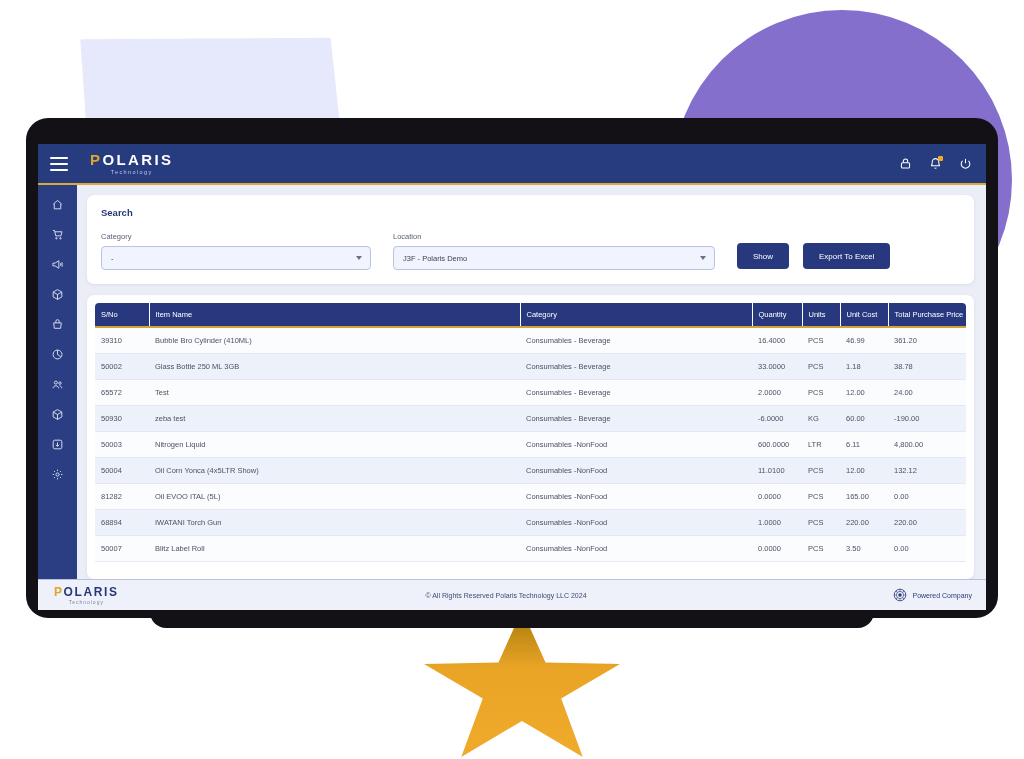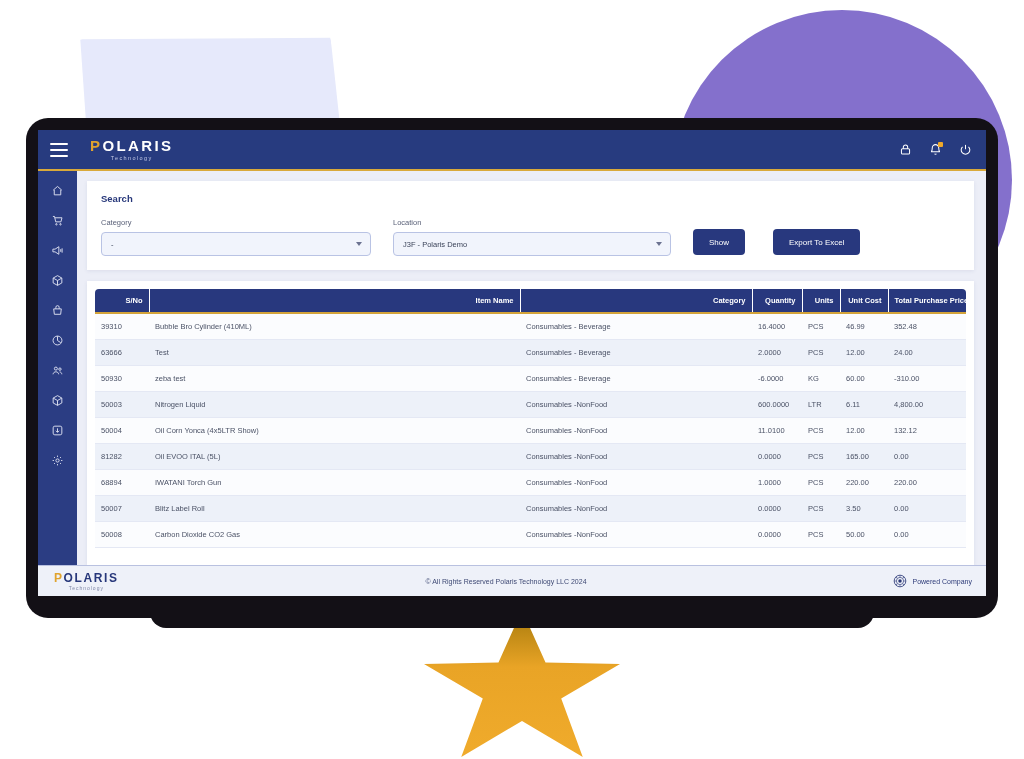--- a/index.html
+++ b/index.html
@@ -51,21 +51,21 @@
     position: absolute;
     left: 150px; top: 612px;
     width: 724px; height: 16px;
     background: #131016;
     border-radius: 0 0 16px 16px;
   }
 
   
   .screen {
     position: absolute;
-    left: 38px; top: 130px;
+    left: 38px; top: 144px;
     width: 948px; height: 466px;
     background: #bef264;
     overflow: hidden;
     display: flex;
     flex-direction: column;
   }
 
   
   .topbar {
     height: 41px;
@@ -125,21 +125,21 @@
     background: #eceef7;
     padding: 10px 12px 0 10px;
     min-width: 0;
     display: flex; flex-direction: column;
     overflow: hidden;
   }
 
   
   .card {
     background: #ffffff;
-    border-radius: 0;
+    border-radius: 7px;
     box-shadow: 0 1px 4px rgba(40,50,110,.09);
   }
   .search-card { padding: 12px 14px 14px 14px; flex: 0 0 auto; }
   .search-title {
     color: #27377a; font-size: 9.5px; font-weight: 700;
     margin-bottom: 14px;
   }
   .fields-row { display: flex; align-items: flex-end; gap: 22px; }
   .field { display: flex; flex-direction: column; }
   .field-label {
@@ -157,44 +157,44 @@
   }
   .select-box .val { font-size: 7.5px; color: #3b4359; white-space: nowrap; }
   .select-box .caret {
     position: absolute; right: 8px; top: 50%;
     width: 0; height: 0; transform: translateY(-50%);
     border-left: 3.5px solid transparent;
     border-right: 3.5px solid transparent;
     border-top: 4px solid #6b7290;
   }
   .f-category .select-box { width: 270px; }
-  .f-location .select-box { width: 278px; }
-
-  .btns { display: flex; gap: 28px; padding-bottom: 1px; }
+  .f-location .select-box { width: 322px; }
+
+  .btns { display: flex; gap: 14px; padding-bottom: 1px; }
   .btn {
     background: #28387e; color: #ffffff;
     border: none; border-radius: 4px;
     height: 26px; padding: 0 16px;
     font-size: 8px; font-family: inherit;
     cursor: pointer; white-space: nowrap;
   }
 
   
   .table-card {
     margin-top: 11px;
     flex: 1;
     min-height: 0;
     padding: 8px 8px 0 8px;
     overflow: hidden;
   }
   table { width: 100%; border-collapse: collapse; table-layout: fixed; }
   thead th {
     background: #28387e; color: #ffffff;
-    font-size: 7.5px; font-weight: 700;
-    text-align: right;
+    font-size: 7.5px; font-weight: 400;
+    text-align: left;
     padding: 7px 6px;
     border-bottom: 2px solid #d3a33a;
     border-right: 1px solid #ffffff;
     white-space: nowrap;
     overflow: hidden;
   }
   thead th:last-child { border-right: none; }
   thead tr th:first-child { border-top-left-radius: 4px; }
   thead tr th:last-child { border-top-right-radius: 4px; }
 
@@ -414,39 +414,48 @@
             </tr>
           </thead>
           <tbody id="table-body">
               <tr>
                 <td>39310</td>
                 <td>Bubble Bro Cylinder (410ML)</td>
                 <td>Consumables - Beverage</td>
                 <td>16.4000</td>
                 <td>PCS</td>
                 <td>46.99</td>
-                <td>352.48</td>
-              </tr>
-              <tr>
-                <td>63666</td>
+                <td>361.20</td>
+              </tr>
+              <tr>
+                <td>50002</td>
+                <td>Glass Bottle 250 ML 3GB</td>
+                <td>Consumables - Beverage</td>
+                <td>33.0000</td>
+                <td>PCS</td>
+                <td>1.18</td>
+                <td>38.78</td>
+              </tr>
+              <tr>
+                <td>65572</td>
                 <td>Test</td>
                 <td>Consumables - Beverage</td>
                 <td>2.0000</td>
                 <td>PCS</td>
                 <td>12.00</td>
                 <td>24.00</td>
               </tr>
               <tr>
                 <td>50930</td>
                 <td>zeba test</td>
                 <td>Consumables - Beverage</td>
                 <td>-6.0000</td>
                 <td>KG</td>
                 <td>60.00</td>
-                <td>-310.00</td>
+                <td>-190.00</td>
               </tr>
               <tr>
                 <td>50003</td>
                 <td>Nitrogen Liquid</td>
                 <td>Consumables -NonFood</td>
                 <td>600.0000</td>
                 <td>LTR</td>
                 <td>6.11</td>
                 <td>4,800.00</td>
               </tr>
@@ -477,29 +486,20 @@
                 <td>220.00</td>
                 <td>220.00</td>
               </tr>
               <tr>
                 <td>50007</td>
                 <td>Blitz Label Roll</td>
                 <td>Consumables -NonFood</td>
                 <td>0.0000</td>
                 <td>PCS</td>
                 <td>3.50</td>
-                <td>0.00</td>
-              </tr>
-              <tr>
-                <td>50008</td>
-                <td>Carbon Dioxide CO2 Gas</td>
-                <td>Consumables -NonFood</td>
-                <td>0.0000</td>
-                <td>PCS</td>
-                <td>50.00</td>
                 <td>0.00</td>
               </tr>
             </tbody>
         </table>
       </section>
 
     </main>
   </div>
 
   <footer class="footer">

